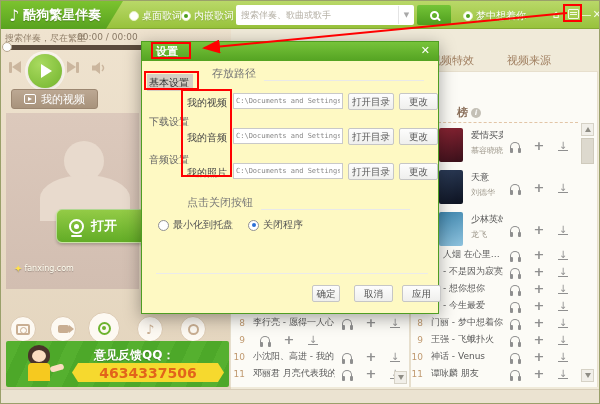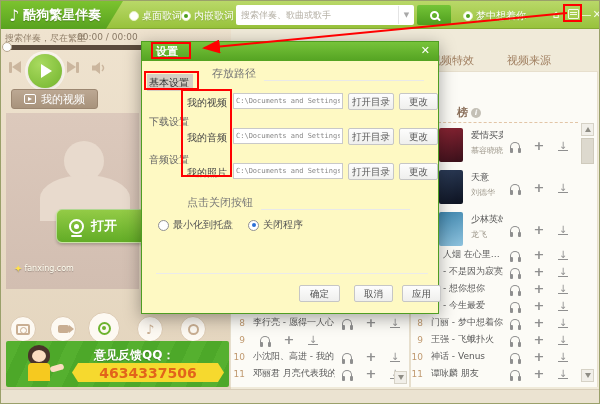--- a/index.html
+++ b/index.html
@@ -508,21 +508,21 @@
     </div>
     <div class="xp-radio-row" style="left:16px;top:176px;">
       <span class="xp-radio"></span>
       <span>最小化到托盘</span>
     </div>
     <div class="xp-radio-row" style="left:106px;top:176px;">
       <span class="xp-radio checked"></span>
       <span>关闭程序</span>
     </div>
     <div class="dlg-divider" style="top:231px;"></div>
-    <div class="dbtn" style="left:157px;top:243px;width:41px;">确定</div>
+    <div class="dbtn" style="left:170px;top:243px;width:28px;">确定</div>
     <div class="dbtn" style="left:212px;top:243px;width:39px;">取消</div>
     <div class="dbtn" style="left:260px;top:243px;width:39px;">应用</div>
   </div>
 
   <div class="footer"></div>
 
   <svg class="annot-svg" width="600" height="404">
     <defs>
       <marker id="ah" markerWidth="9" markerHeight="7" refX="8" refY="3.5" orient="auto">
         <path d="M0 0 L9 3.5 L0 7 Z" fill="#ff0000"></path>

